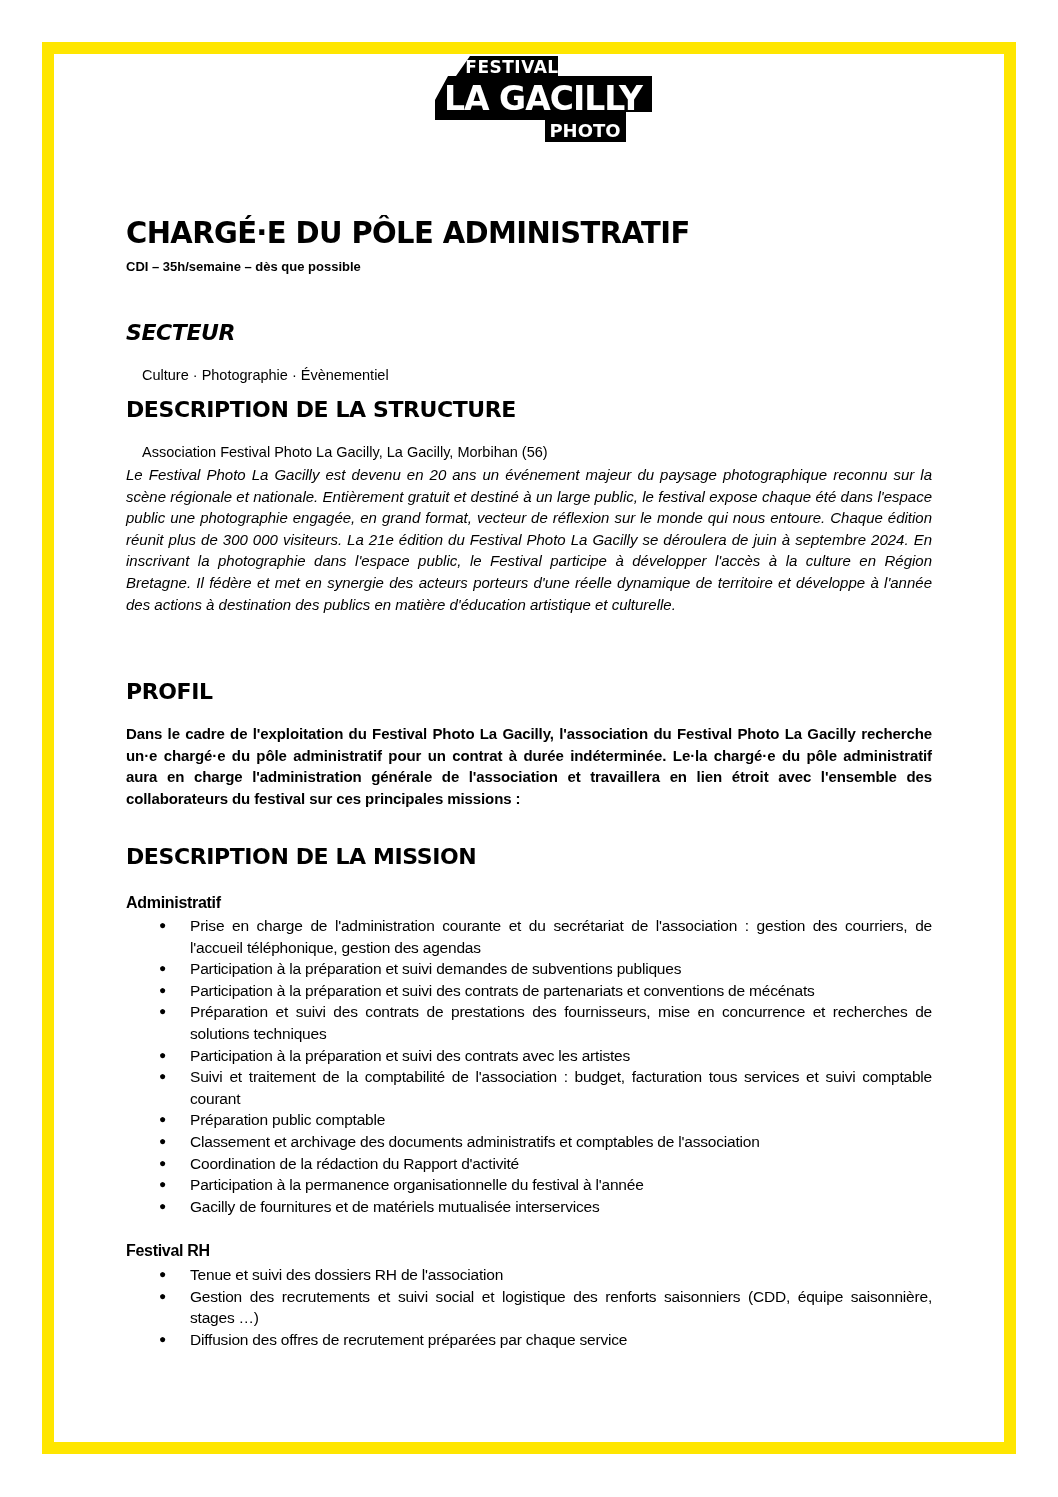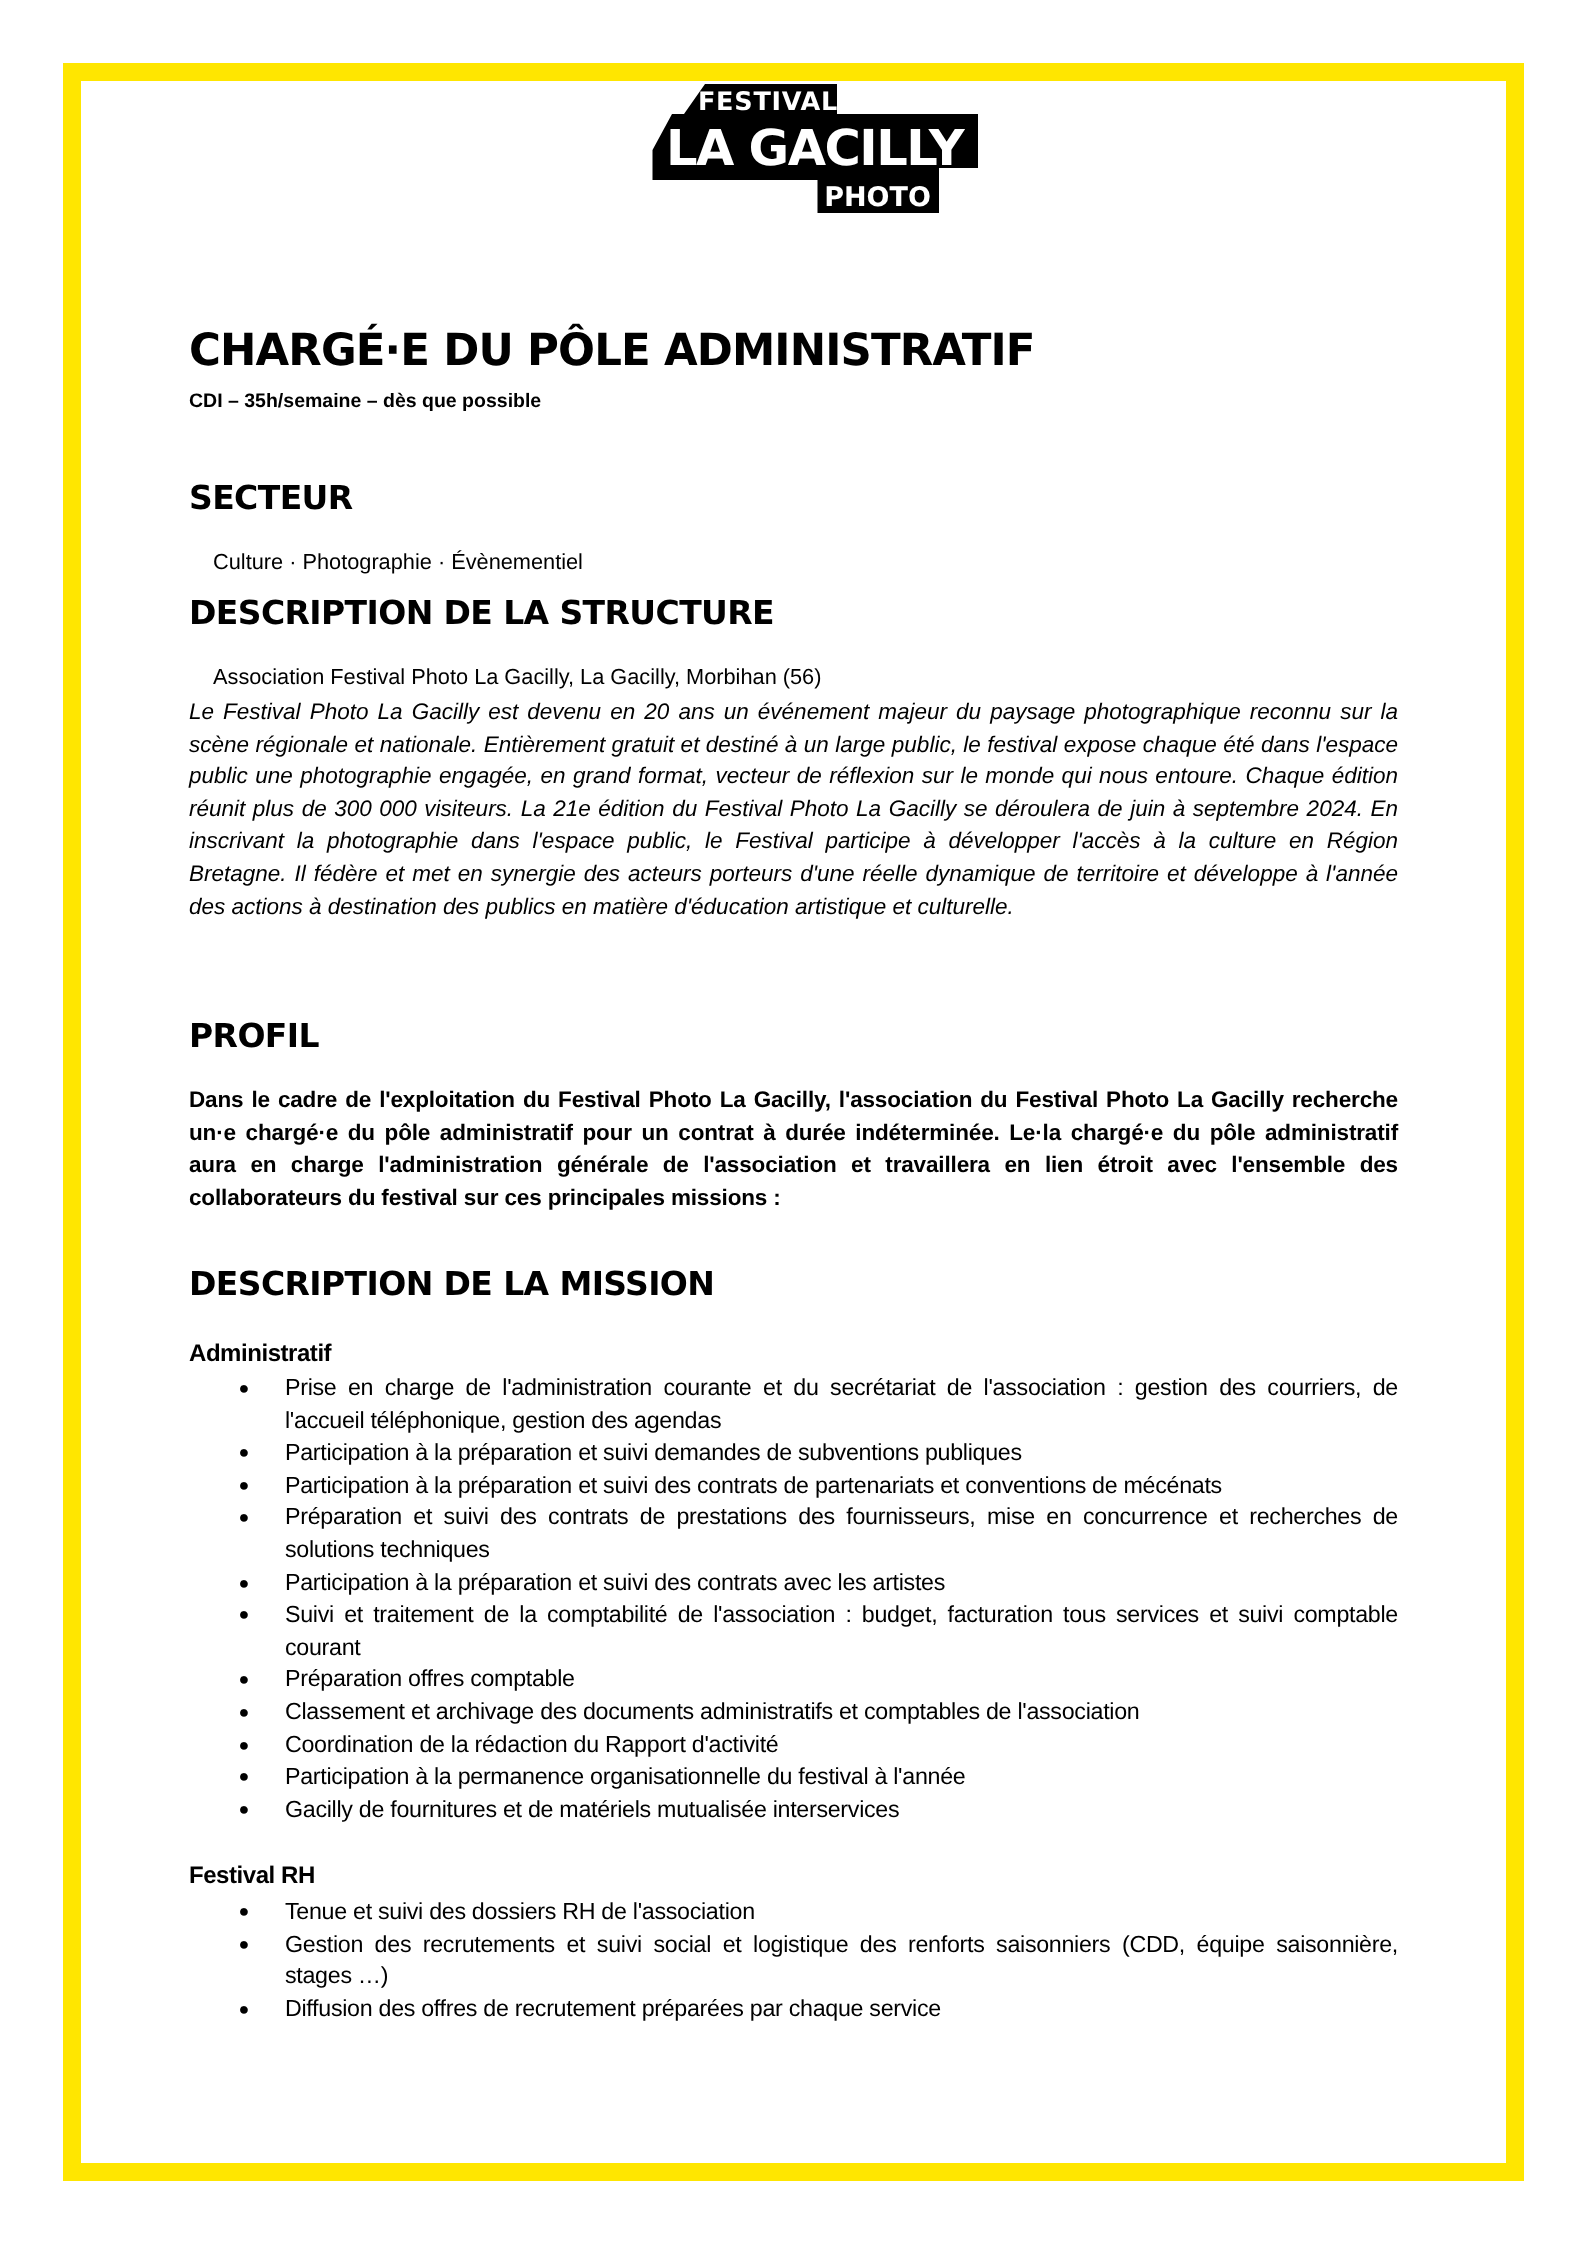--- a/index.html
+++ b/index.html
@@ -40,42 +40,42 @@
     <text x="113" y="56" text-anchor="middle" fill="#fff" font-family="DejaVu Sans, sans-serif" font-weight="bold" font-size="33" letter-spacing="-1">LA GACILLY</text>
     <text x="155" y="83" text-anchor="middle" fill="#fff" font-family="DejaVu Sans, sans-serif" font-weight="bold" font-size="18">PHOTO</text>
   </svg>
 </div>
 
 <div class="content">
 
   <h1 class="title abs" style="top:2px;">CHARGÉ·E DU PÔLE ADMINISTRATIF</h1>
   <p class="subtitle abs" style="top:40px;">CDI – 35h/semaine – dès que possible</p>
 
-  <h2 class="h2 abs" style="top:106px;">SECTEUR</h2>
+  <h2 class="h2 abs" style="top:106px;font-style:italic;">SECTEUR</h2>
   <p class="small abs" style="top:136px;">Culture · Photographie · Évènementiel</p>
 
   <h2 class="h2 abs" style="top:183px;">DESCRIPTION DE LA STRUCTURE</h2>
   <p class="small abs" style="top:213px;">Association Festival Photo La Gacilly, La Gacilly, Morbihan (56)</p>
 
   <p class="italic-para abs" style="top:250px;">Le Festival Photo La Gacilly est devenu en 20 ans un événement majeur du paysage photographique reconnu sur la scène régionale et nationale. Entièrement gratuit et destiné à un large public, le festival expose chaque été dans l'espace public une photographie engagée, en grand format, vecteur de réflexion sur le monde qui nous entoure. Chaque édition réunit plus de 300 000 visiteurs. La 21e édition du Festival Photo La Gacilly se déroulera de juin à septembre 2024. En inscrivant la photographie dans l'espace public, le Festival participe à développer l'accès à la culture en Région Bretagne. Il fédère et met en synergie des acteurs porteurs d'une réelle dynamique de territoire et développe à l'année des actions à destination des publics en matière d'éducation artistique et culturelle.</p>
 
   <h2 class="h2 abs" style="top:465px;">PROFIL</h2>
   <p class="bold-para abs" style="top:509px;">Dans le cadre de l'exploitation du Festival Photo La Gacilly, l'association du Festival Photo La Gacilly recherche un·e chargé·e du pôle administratif pour un contrat à durée indéterminée. Le·la chargé·e du pôle administratif aura en charge l'administration générale de l'association et travaillera en lien étroit avec l'ensemble des collaborateurs du festival sur ces principales missions :</p>
 
   <h2 class="h2 abs" style="top:630px;">DESCRIPTION DE LA MISSION</h2>
 
   <h3 class="h3 abs" style="top:679px;">Administratif</h3>
   <ul class="bullets abs" style="top:701px;">
     <li><span class="dot">●</span><span>Prise en charge de l'administration courante et du secrétariat de l'association : gestion des courriers, de l'accueil téléphonique, gestion des agendas</span></li>
     <li><span class="dot">●</span><span>Participation à la préparation et suivi demandes de subventions publiques</span></li>
     <li><span class="dot">●</span><span>Participation à la préparation et suivi des contrats de partenariats et conventions de mécénats</span></li>
     <li><span class="dot">●</span><span>Préparation et suivi des contrats de prestations des fournisseurs, mise en concurrence et recherches de solutions techniques</span></li>
     <li><span class="dot">●</span><span>Participation à la préparation et suivi des contrats avec les artistes</span></li>
     <li><span class="dot">●</span><span>Suivi et traitement de la comptabilité de l'association : budget, facturation tous services et suivi comptable courant</span></li>
-    <li><span class="dot">●</span><span>Préparation offres comptable</span></li>
+    <li><span class="dot">●</span><span>Préparation public comptable</span></li>
     <li><span class="dot">●</span><span>Classement et archivage des documents administratifs et comptables de l'association</span></li>
     <li><span class="dot">●</span><span>Coordination de la rédaction du Rapport d'activité</span></li>
     <li><span class="dot">●</span><span>Participation à la permanence organisationnelle du festival à l'année</span></li>
     <li><span class="dot">●</span><span>Gacilly de fournitures et de matériels mutualisée interservices</span></li>
   </ul>
 
   <h3 class="h3 abs" style="top:1027px;">Festival RH</h3>
   <ul class="bullets abs" style="top:1050px;">
     <li><span class="dot">●</span><span>Tenue et suivi des dossiers RH de l'association</span></li>
     <li><span class="dot">●</span><span>Gestion des recrutements et suivi social et logistique des renforts saisonniers (CDD, équipe saisonnière, stages …)</span></li>

